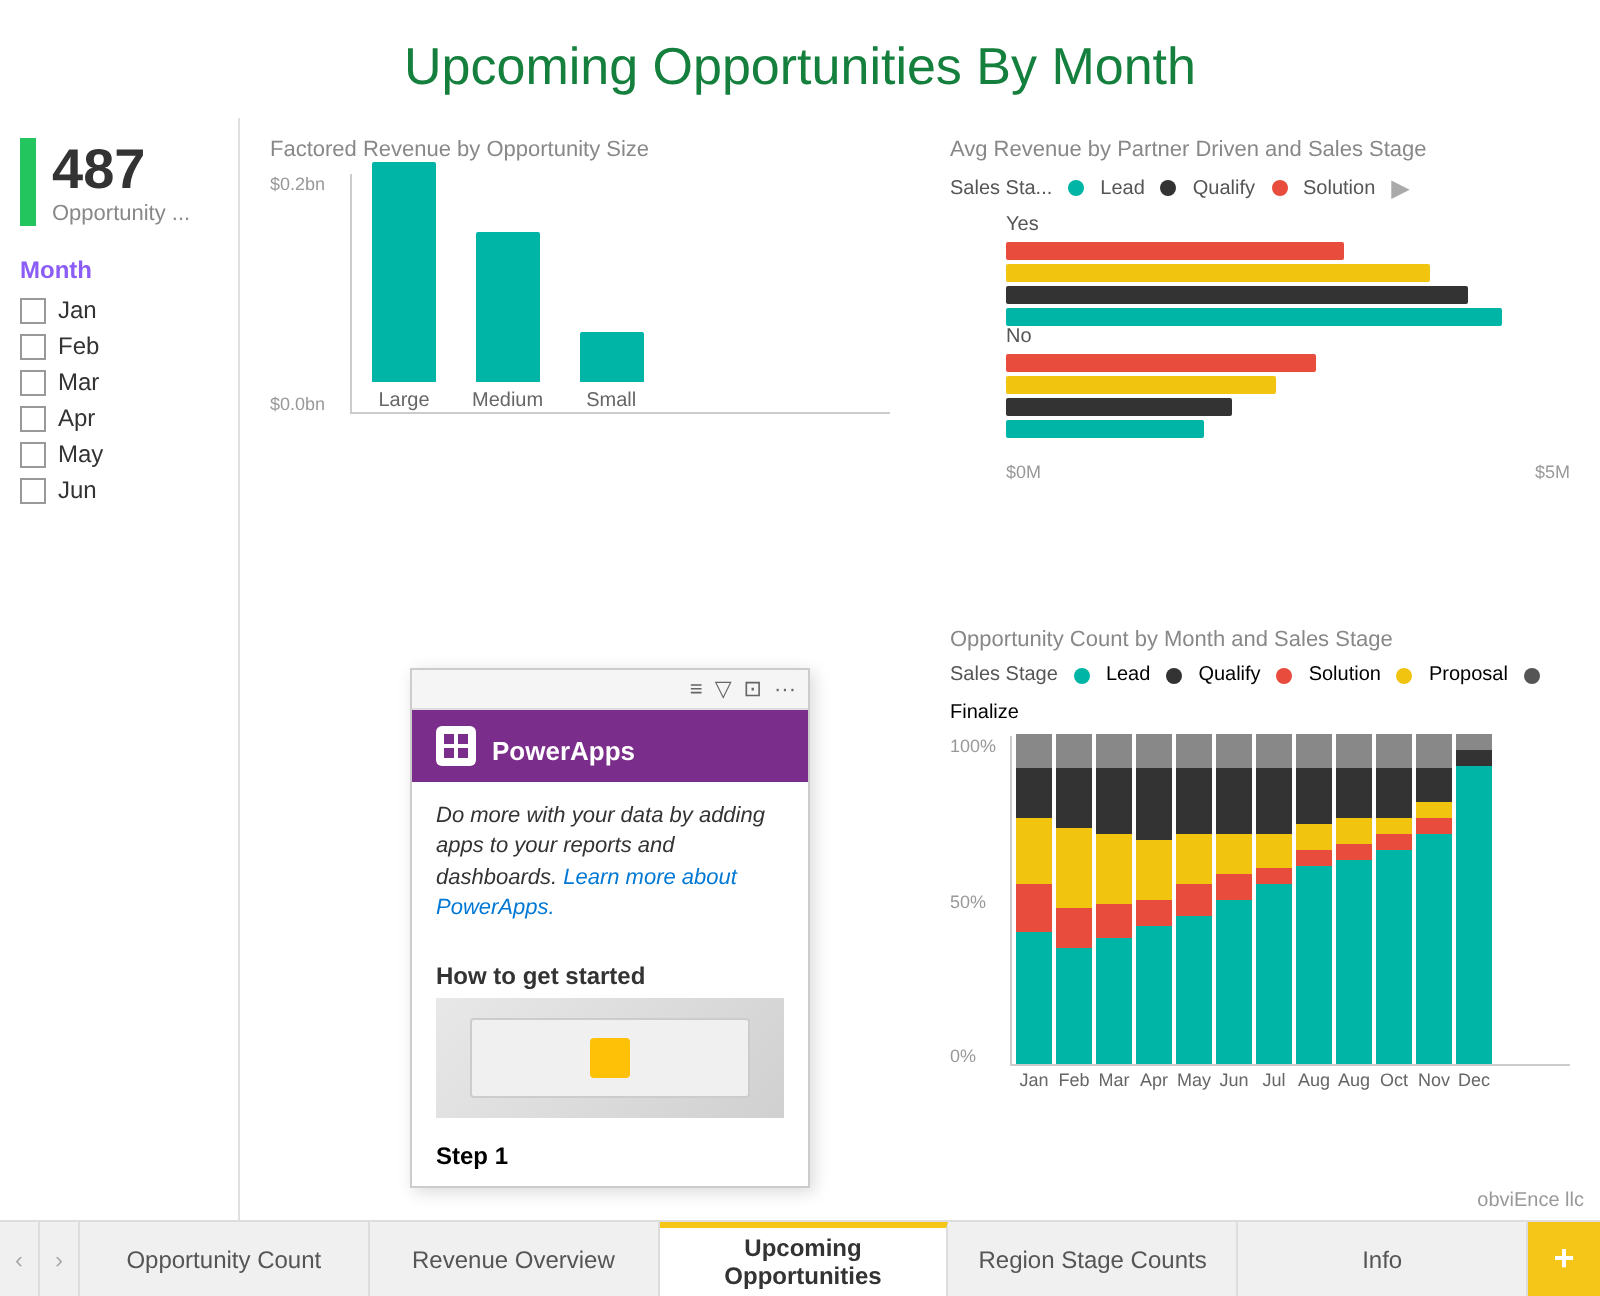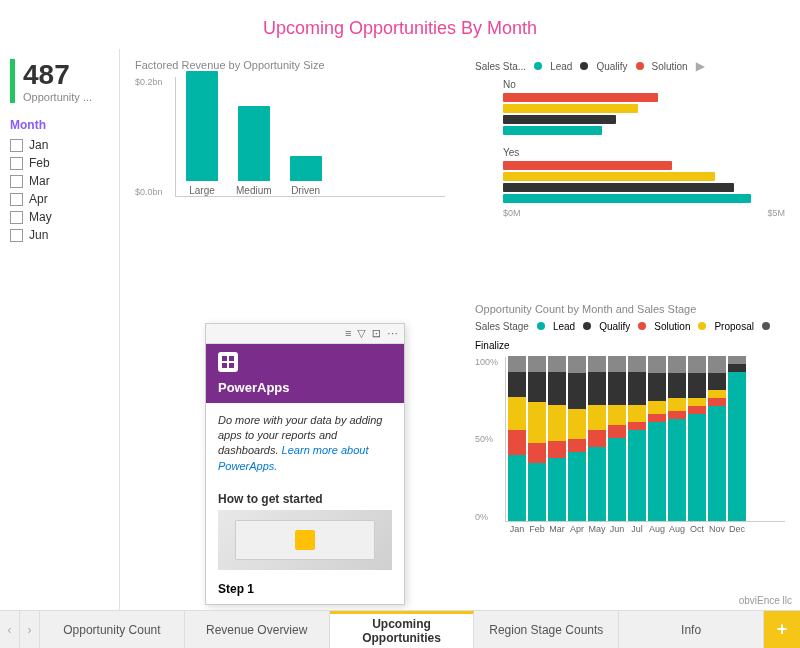--- a/index.html
+++ b/index.html
@@ -1,28 +1,28 @@
 <!DOCTYPE html>
 <html><head>
   <meta charset="utf-8">
   <style>
     * { box-sizing: border-box; margin: 0; padding: 0; }
     body { font-family: 'Segoe UI', Arial, sans-serif; background: #f4f4f4; width: 800px; height: 648px; overflow: hidden; position: relative; }
 
     .main-container { width: 800px; height: 648px; background: #fff; display: flex; flex-direction: column; }
 
     
-    .page-title { text-align: center; font-size: 18px; font-weight: 300; color: #ec4899; padding: 18px 0 10px; }
+    .page-title { text-align: center; font-size: 26px; font-weight: 300; color: #15803d; padding: 18px 0 10px; }
 
     
     .content-area { display: flex; flex: 1; overflow: hidden; }
 
     
     .sidebar { width: 120px; border-right: 1px solid #e0e0e0; padding: 10px 0 0 10px; background: #fff; }
-    .kpi-section { border-left: 5px solid #22c55e; padding-left: 8px; margin-bottom: 15px; }
+    .kpi-section { border-left: 8px solid #22c55e; padding-left: 8px; margin-bottom: 15px; }
     .kpi-number { font-size: 28px; font-weight: 700; color: #333; }
     .kpi-label { font-size: 11px; color: #888; }
 
     .filter-label { font-size: 12px; color: #8b5cf6; margin-bottom: 6px; font-weight: 600; }
     .filter-item { display: flex; align-items: center; margin-bottom: 4px; font-size: 12px; color: #333; }
     .filter-checkbox { width: 13px; height: 13px; border: 1px solid #999; margin-right: 6px; background: #fff; flex-shrink: 0; }
 
     
     .charts-area { flex: 1; display: grid; grid-template-columns: 1fr 1fr; grid-template-rows: auto auto; gap: 0; padding: 0; position: relative; }
 
@@ -32,21 +32,21 @@
     .bar-item { display: flex; flex-direction: column; align-items: center; }
     .bar { background: #00B5A5; width: 32px; border-radius: 1px 1px 0 0; }
     .bar-label { font-size: 10px; color: #666; margin-top: 4px; }
     .legend-row { display: flex; align-items: center; gap: 8px; font-size: 10px; color: #555; margin-bottom: 6px; flex-wrap: wrap; }
     .legend-dot { width: 8px; height: 8px; border-radius: 50%; flex-shrink: 0; }
     .stacked-legend { display: flex; align-items: center; gap: 8px; font-size: 10px; flex-wrap: wrap; margin-bottom: 6px; }
 
     
     .powerapps-popup { position: absolute; left: 85px; top: 30px; width: 200px; background: #fff; border: 1px solid #ccc; box-shadow: 2px 2px 8px rgba(0,0,0,0.15); z-index: 10; }
     .popup-toolbar { background: #f5f5f5; display: flex; align-items: center; justify-content: flex-end; gap: 6px; padding: 3px 6px; border-bottom: 1px solid #ddd; font-size: 11px; color: #666; }
-    .popup-header { background: #7B2D8B; color: #fff; padding: 8px 12px; display: flex; align-items: flex-start; gap: 8px; font-size: 13px; font-weight: 600; flex-direction: column; }
+    .popup-header { background: #7B2D8B; color: #fff; padding: 8px 12px; display: flex; align-items: flex-end; gap: 8px; font-size: 13px; font-weight: 600; }
     .popup-icon { width: 20px; height: 20px; background: #fff; border-radius: 3px; display: flex; align-items: center; justify-content: center; }
     .popup-body { padding: 10px 12px; font-size: 11px; color: #333; line-height: 1.4; font-style: italic; }
     .popup-link { color: #0078D4; text-decoration: none; }
     .popup-step { font-weight: 700; font-size: 12px; color: #333; padding: 8px 12px 4px; }
     .popup-image { height: 60px; background: linear-gradient(135deg, #e8e8e8 0%, #d0d0d0 100%); margin: 0 12px 8px; display: flex; align-items: center; justify-content: center; position: relative; overflow: hidden; }
     .popup-img-inner { width: 80%; height: 40px; background: #f0f0f0; border: 1px solid #ccc; border-radius: 2px; display: flex; align-items: center; justify-content: center; }
     .popup-img-accent { width: 20px; height: 20px; background: #FFC107; border-radius: 2px; }
 
     
     .tab-bar { height: 38px; background: #f0f0f0; display: flex; align-items: stretch; border-top: 1px solid #ddd; flex-shrink: 0; }
@@ -121,57 +121,58 @@
             <div class="bar-item">
               <div class="bar" style="height:110px;background:#00B5A5;"></div>
               <div class="bar-label">Large</div>
             </div>
             <div class="bar-item">
               <div class="bar" style="height:75px;background:#00B5A5;"></div>
               <div class="bar-label">Medium</div>
             </div>
             <div class="bar-item">
               <div class="bar" style="height:25px;background:#00B5A5;"></div>
-              <div class="bar-label">Driven</div>
+              <div class="bar-label">Small</div>
             </div>
           </div>
         </div>
       </div>
 
       <div class="chart-box chart-top-right">
+        <div class="chart-title">Avg Revenue by Partner Driven and Sales Stage</div>
         <div class="legend-row">
           <span style="font-size:10px;color:#555;">Sales Sta...</span>
           <span class="legend-dot" style="background:#00B5A5;"></span>
           <span style="font-size:10px;">Lead</span>
           <span class="legend-dot" style="background:#333;"></span>
           <span style="font-size:10px;">Qualify</span>
           <span class="legend-dot" style="background:#E74C3C;"></span>
           <span style="font-size:10px;">Solution</span>
           <span style="color:#aaa;font-size:12px;">▶</span>
         </div>
 
         <div style="position:relative;padding-left:28px;">
 
+          <div>
+            <div style="font-size:10px;color:#555;margin-bottom:3px;">Yes</div>
+            <div style="display:flex;flex-direction:column;gap:2px;">
+              <div style="height:9px;width:60%;background:#E74C3C;border-radius:1px;"></div>
+              <div style="height:9px;width:75%;background:#F1C40F;border-radius:1px;"></div>
+              <div style="height:9px;width:82%;background:#333;border-radius:1px;"></div>
+              <div style="height:9px;width:88%;background:#00B5A5;border-radius:1px;"></div>
+            </div>
+          </div>
+
           <div style="margin-bottom:12px;">
             <div style="font-size:10px;color:#555;margin-bottom:3px;">No</div>
             <div style="display:flex;flex-direction:column;gap:2px;">
               <div style="height:9px;width:55%;background:#E74C3C;border-radius:1px;"></div>
               <div style="height:9px;width:48%;background:#F1C40F;border-radius:1px;"></div>
               <div style="height:9px;width:40%;background:#333;border-radius:1px;"></div>
               <div style="height:9px;width:35%;background:#00B5A5;border-radius:1px;"></div>
-            </div>
-          </div>
-
-          <div>
-            <div style="font-size:10px;color:#555;margin-bottom:3px;">Yes</div>
-            <div style="display:flex;flex-direction:column;gap:2px;">
-              <div style="height:9px;width:60%;background:#E74C3C;border-radius:1px;"></div>
-              <div style="height:9px;width:75%;background:#F1C40F;border-radius:1px;"></div>
-              <div style="height:9px;width:82%;background:#333;border-radius:1px;"></div>
-              <div style="height:9px;width:88%;background:#00B5A5;border-radius:1px;"></div>
             </div>
           </div>
           <div style="display:flex;justify-content:space-between;font-size:9px;color:#999;margin-top:5px;">
             <span>$0M</span>
             <span>$5M</span>
           </div>
         </div>
       </div>
 
       <div class="chart-box chart-bottom-left" style="position:relative;">

